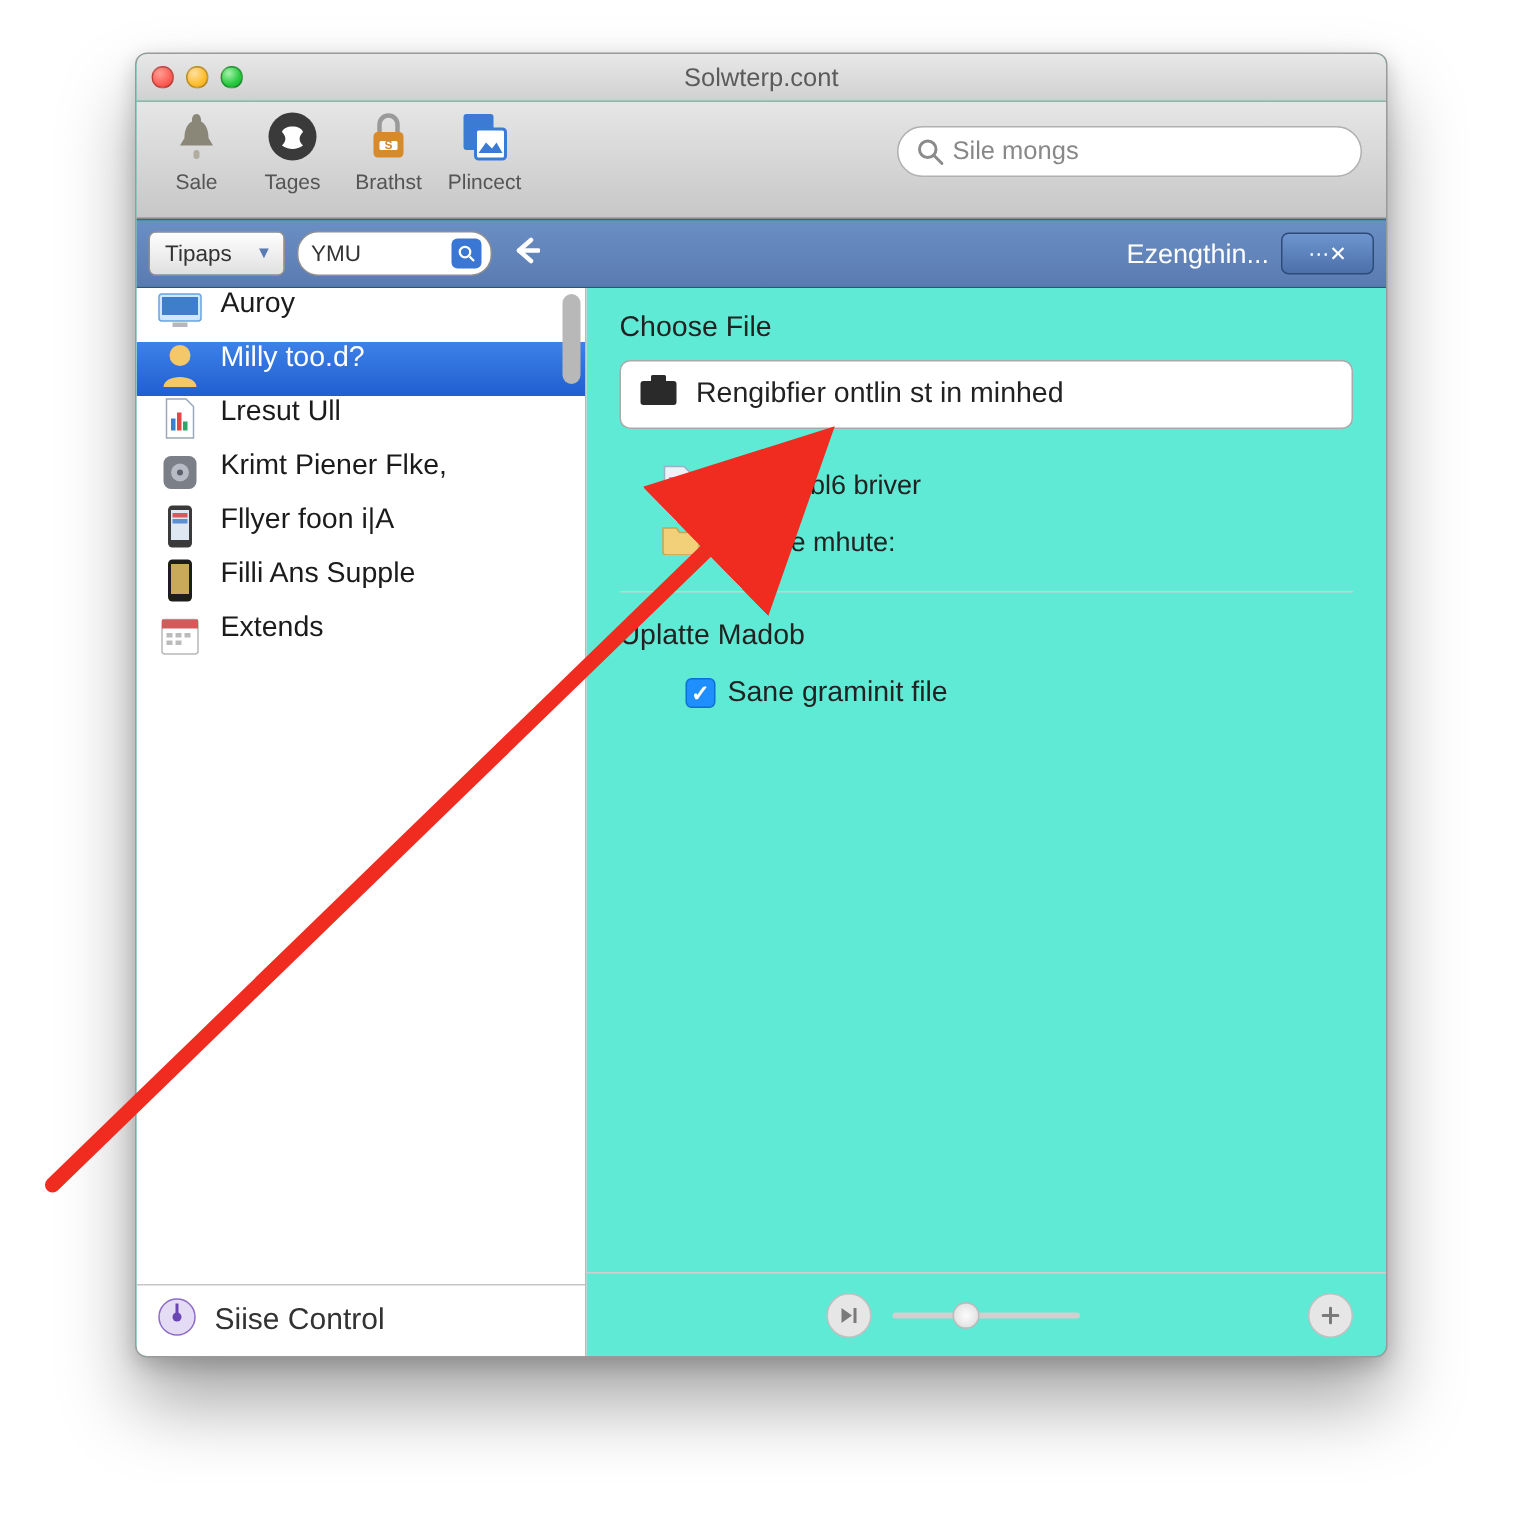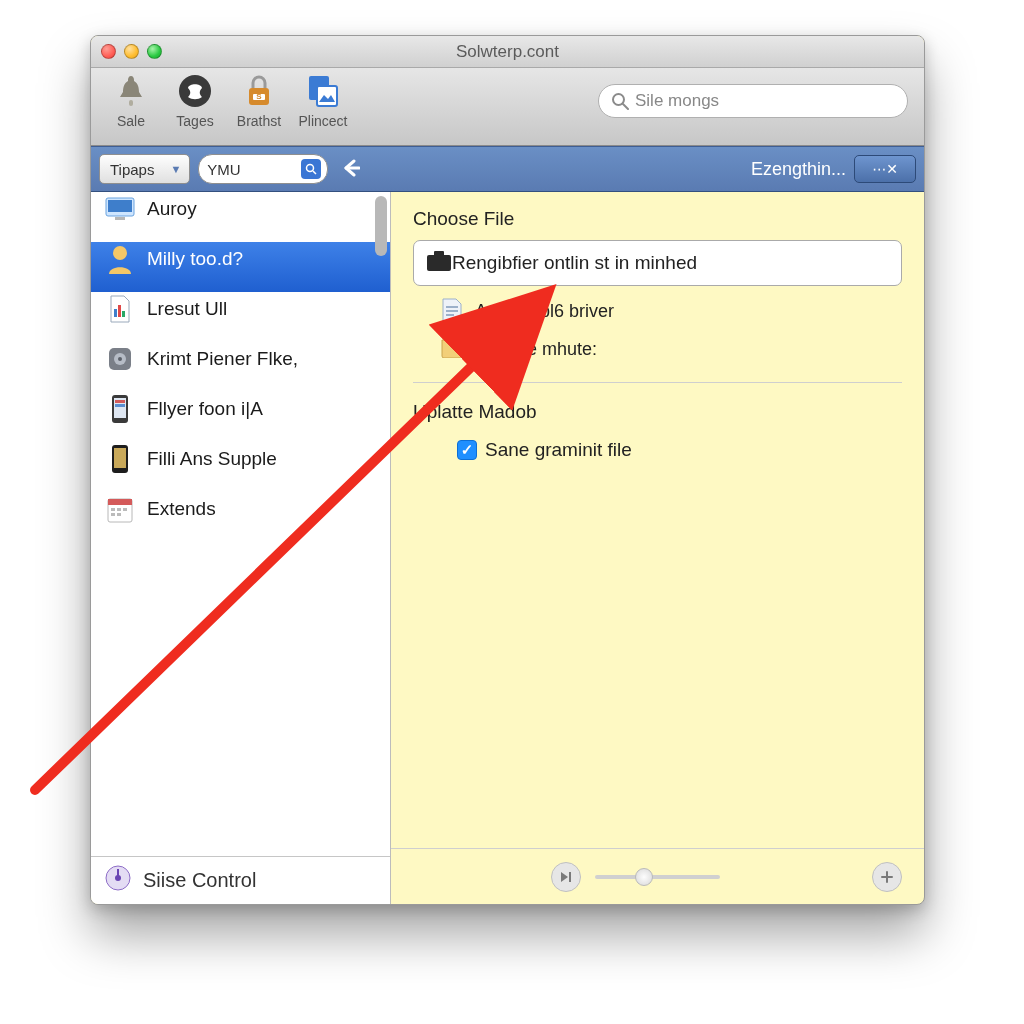--- a/index.html
+++ b/index.html
@@ -9,21 +9,21 @@
     width: 1024px; height: 1024px;
     position: relative;
     overflow: hidden;
   }
   .window {
     position: absolute;
     left: 90px; top: 35px;
     width: 835px; height: 870px;
     border: 1px solid #9a9a9a;
     border-radius: 8px;
-    background: #fef9c3;
+    background: #5eead4;
     box-shadow: 0 30px 50px rgba(0,0,0,.35), 0 5px 15px rgba(0,0,0,.2);
     display: flex; flex-direction: column;
     overflow: hidden;
   }
   
   .titlebar {
     height: 32px;
     background: linear-gradient(#e8e8e8,#d0d0d0);
     border-bottom: 1px solid #a9a9a9;
     display: flex; align-items: center;
@@ -106,21 +106,21 @@
   
   .body { flex: 1; display: flex; min-height: 0; }
   .sidebar {
     width: 300px; border-right: 1px solid #bcbcbc;
     display: flex; flex-direction: column;
     background: #fff;
   }
   .srclist { flex: 1; overflow: auto; position: relative; }
   .srclist::-webkit-scrollbar { width: 15px; }
   .srow {
-    height: 50px; display: flex; align-items: center;
+    height: 36px; display: flex; align-items: flex-start;
     padding: 0 8px 16px 14px; gap: 12px;
     font-size: 19px; color: #1b1b1b;
   }
   .srow.sel {
     background: linear-gradient(#3e81e8,#1f5fd0);
     color: #fff;
   }
   .srow .sicon { width: 30px; height: 30px; flex: none; display:flex; align-items:center; justify-content:center; }
   .sb-scroll-thumb {
     position: absolute; right: 3px; top: 4px;
@@ -131,21 +131,21 @@
     height: 48px; border-top: 1px solid #c6c6c6;
     display: flex; align-items: center; padding: 0 14px; gap: 12px;
     font-size: 20px; color: #333;
   }
   
   .detail { flex: 1; padding: 16px 22px; font-size: 19px; color: #222; }
   .sect-label { font-weight: 500; margin-bottom: 10px; }
   .filebox {
     border: 1px solid #aaa; border-radius: 7px;
     height: 46px; display: flex; align-items: center;
-    padding: 0 12px; margin-bottom: 6px;
+    padding: 0 12px; gap: 12px; margin-bottom: 18px;
     background: #fff;
   }
   .subrow {
     display: flex; align-items: center; gap: 10px;
     padding: 6px 4px 6px 28px; font-size: 18px;
   }
   .subrow .ficon { width: 24px; height: 26px; flex:none; }
   .hr { border: none; border-top: 1px solid #cfcfcf; margin: 14px 0 18px 0; }
   .chk {
     width: 20px; height: 20px; border-radius: 4px;

